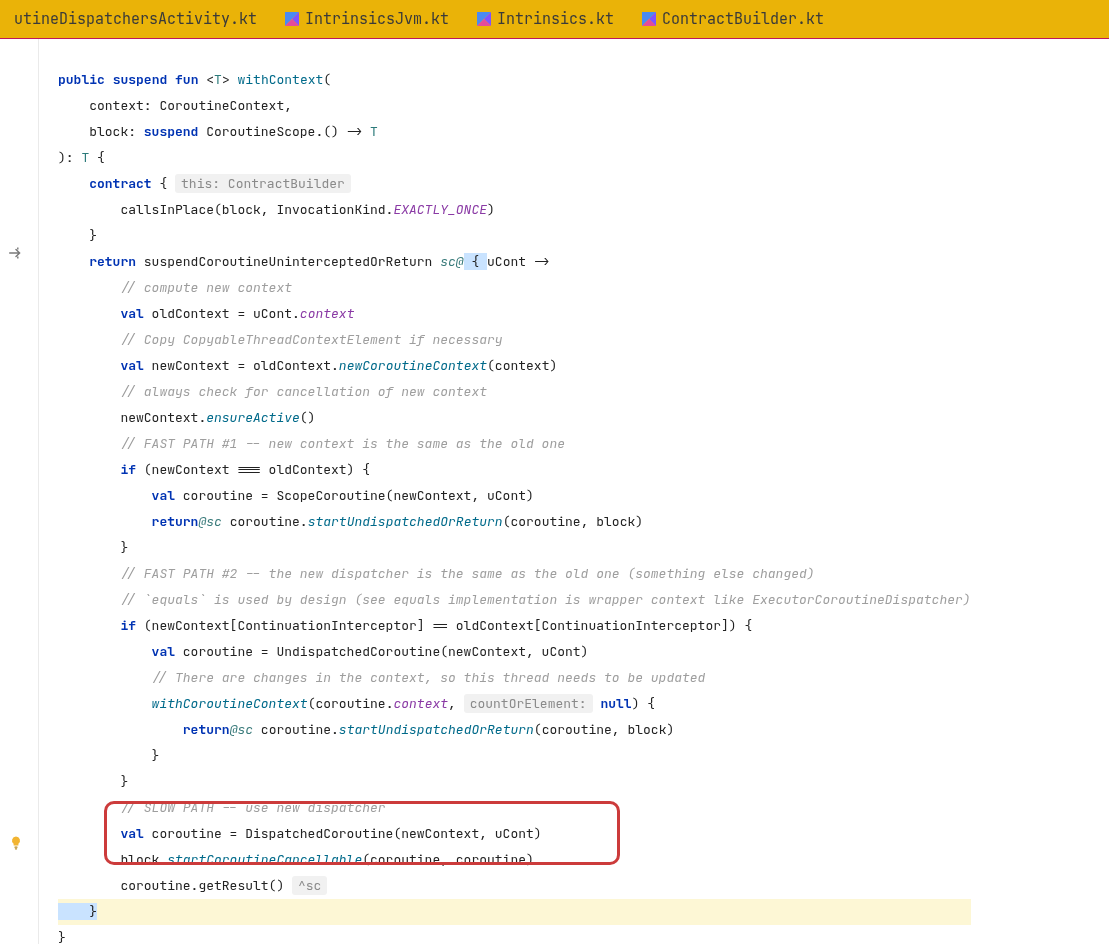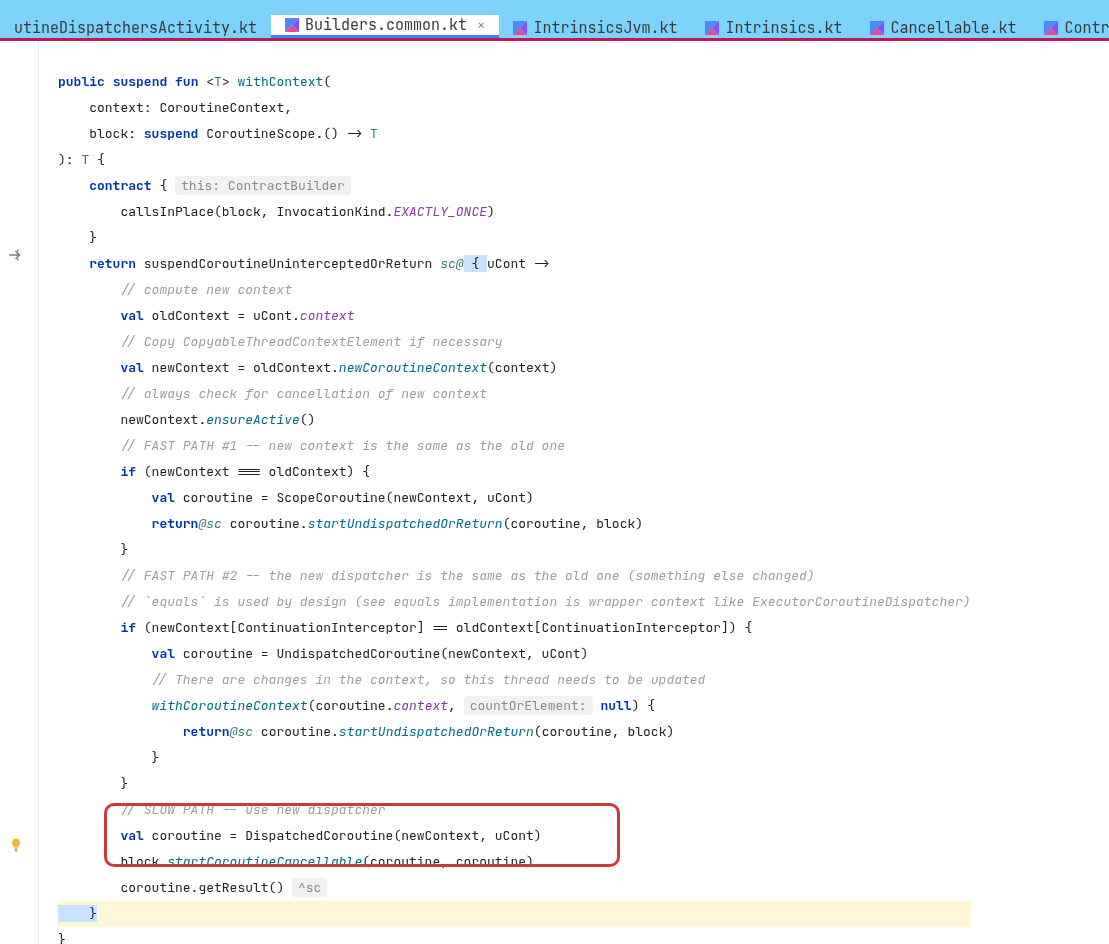--- a/index.html
+++ b/index.html
@@ -5,24 +5,24 @@
   body {
     margin: 0;
     font-family: "JetBrains Mono", "Consolas", "Menlo", monospace;
     font-size: 15px;
     background: #ffffff;
     color: #222;
     width: 1109px;
   }
   .tabs {
     display: flex;
-    align-items: flex-end;
-    background: #7dd3fc;
+    align-items: center;
+    background: #eab308;
     height: 38px;
-    border-bottom: 3px solid #be185d;
+    border-bottom: 1px solid #be185d;
     overflow: hidden;
   }
   .tab {
     display: flex;
     align-items: center;
     gap: 6px;
     padding: 0 14px;
     color: #3a3a3a;
     white-space: nowrap;
     cursor: pointer;
@@ -96,60 +96,39 @@
     pointer-events: none;
   }
 </style>
 </head>
 <body>
 
 <div class="tabs">
   <div class="tab">
     <span>utineDispatchersActivity.kt</span>
   </div>
-  <div class="tab active">
-    <span class="kt-icon">
-      <svg viewBox="0 0 16 16">
-          <polygon points="0,0 16,0 0,16" fill="#4a8af2"></polygon>
-          <polygon points="16,0 8,8 16,16" fill="#7f52ff"></polygon>
-          <polygon points="0,16 8,8 16,16" fill="#e44b9a"></polygon>
-        </svg>
-    </span>
-    <span>Builders.common.kt</span>
-    <span class="close">×</span>
-  </div>
   <div class="tab">
     <span class="kt-icon">
       <svg viewBox="0 0 16 16">
           <polygon points="0,0 16,0 0,16" fill="#4a8af2"></polygon>
           <polygon points="16,0 8,8 16,16" fill="#7f52ff"></polygon>
           <polygon points="0,16 8,8 16,16" fill="#e44b9a"></polygon>
         </svg>
     </span>
     <span>IntrinsicsJvm.kt</span>
   </div>
   <div class="tab">
     <span class="kt-icon">
       <svg viewBox="0 0 16 16">
           <polygon points="0,0 16,0 0,16" fill="#4a8af2"></polygon>
           <polygon points="16,0 8,8 16,16" fill="#7f52ff"></polygon>
           <polygon points="0,16 8,8 16,16" fill="#e44b9a"></polygon>
         </svg>
     </span>
     <span>Intrinsics.kt</span>
-  </div>
-  <div class="tab">
-    <span class="kt-icon">
-      <svg viewBox="0 0 16 16">
-          <polygon points="0,0 16,0 0,16" fill="#4a8af2"></polygon>
-          <polygon points="16,0 8,8 16,16" fill="#7f52ff"></polygon>
-          <polygon points="0,16 8,8 16,16" fill="#e44b9a"></polygon>
-        </svg>
-    </span>
-    <span>Cancellable.kt</span>
   </div>
   <div class="tab">
     <span class="kt-icon">
       <svg viewBox="0 0 16 16">
           <polygon points="0,0 16,0 0,16" fill="#4a8af2"></polygon>
           <polygon points="16,0 8,8 16,16" fill="#7f52ff"></polygon>
           <polygon points="0,16 8,8 16,16" fill="#e44b9a"></polygon>
         </svg>
     </span>
     <span>ContractBuilder.kt</span>

